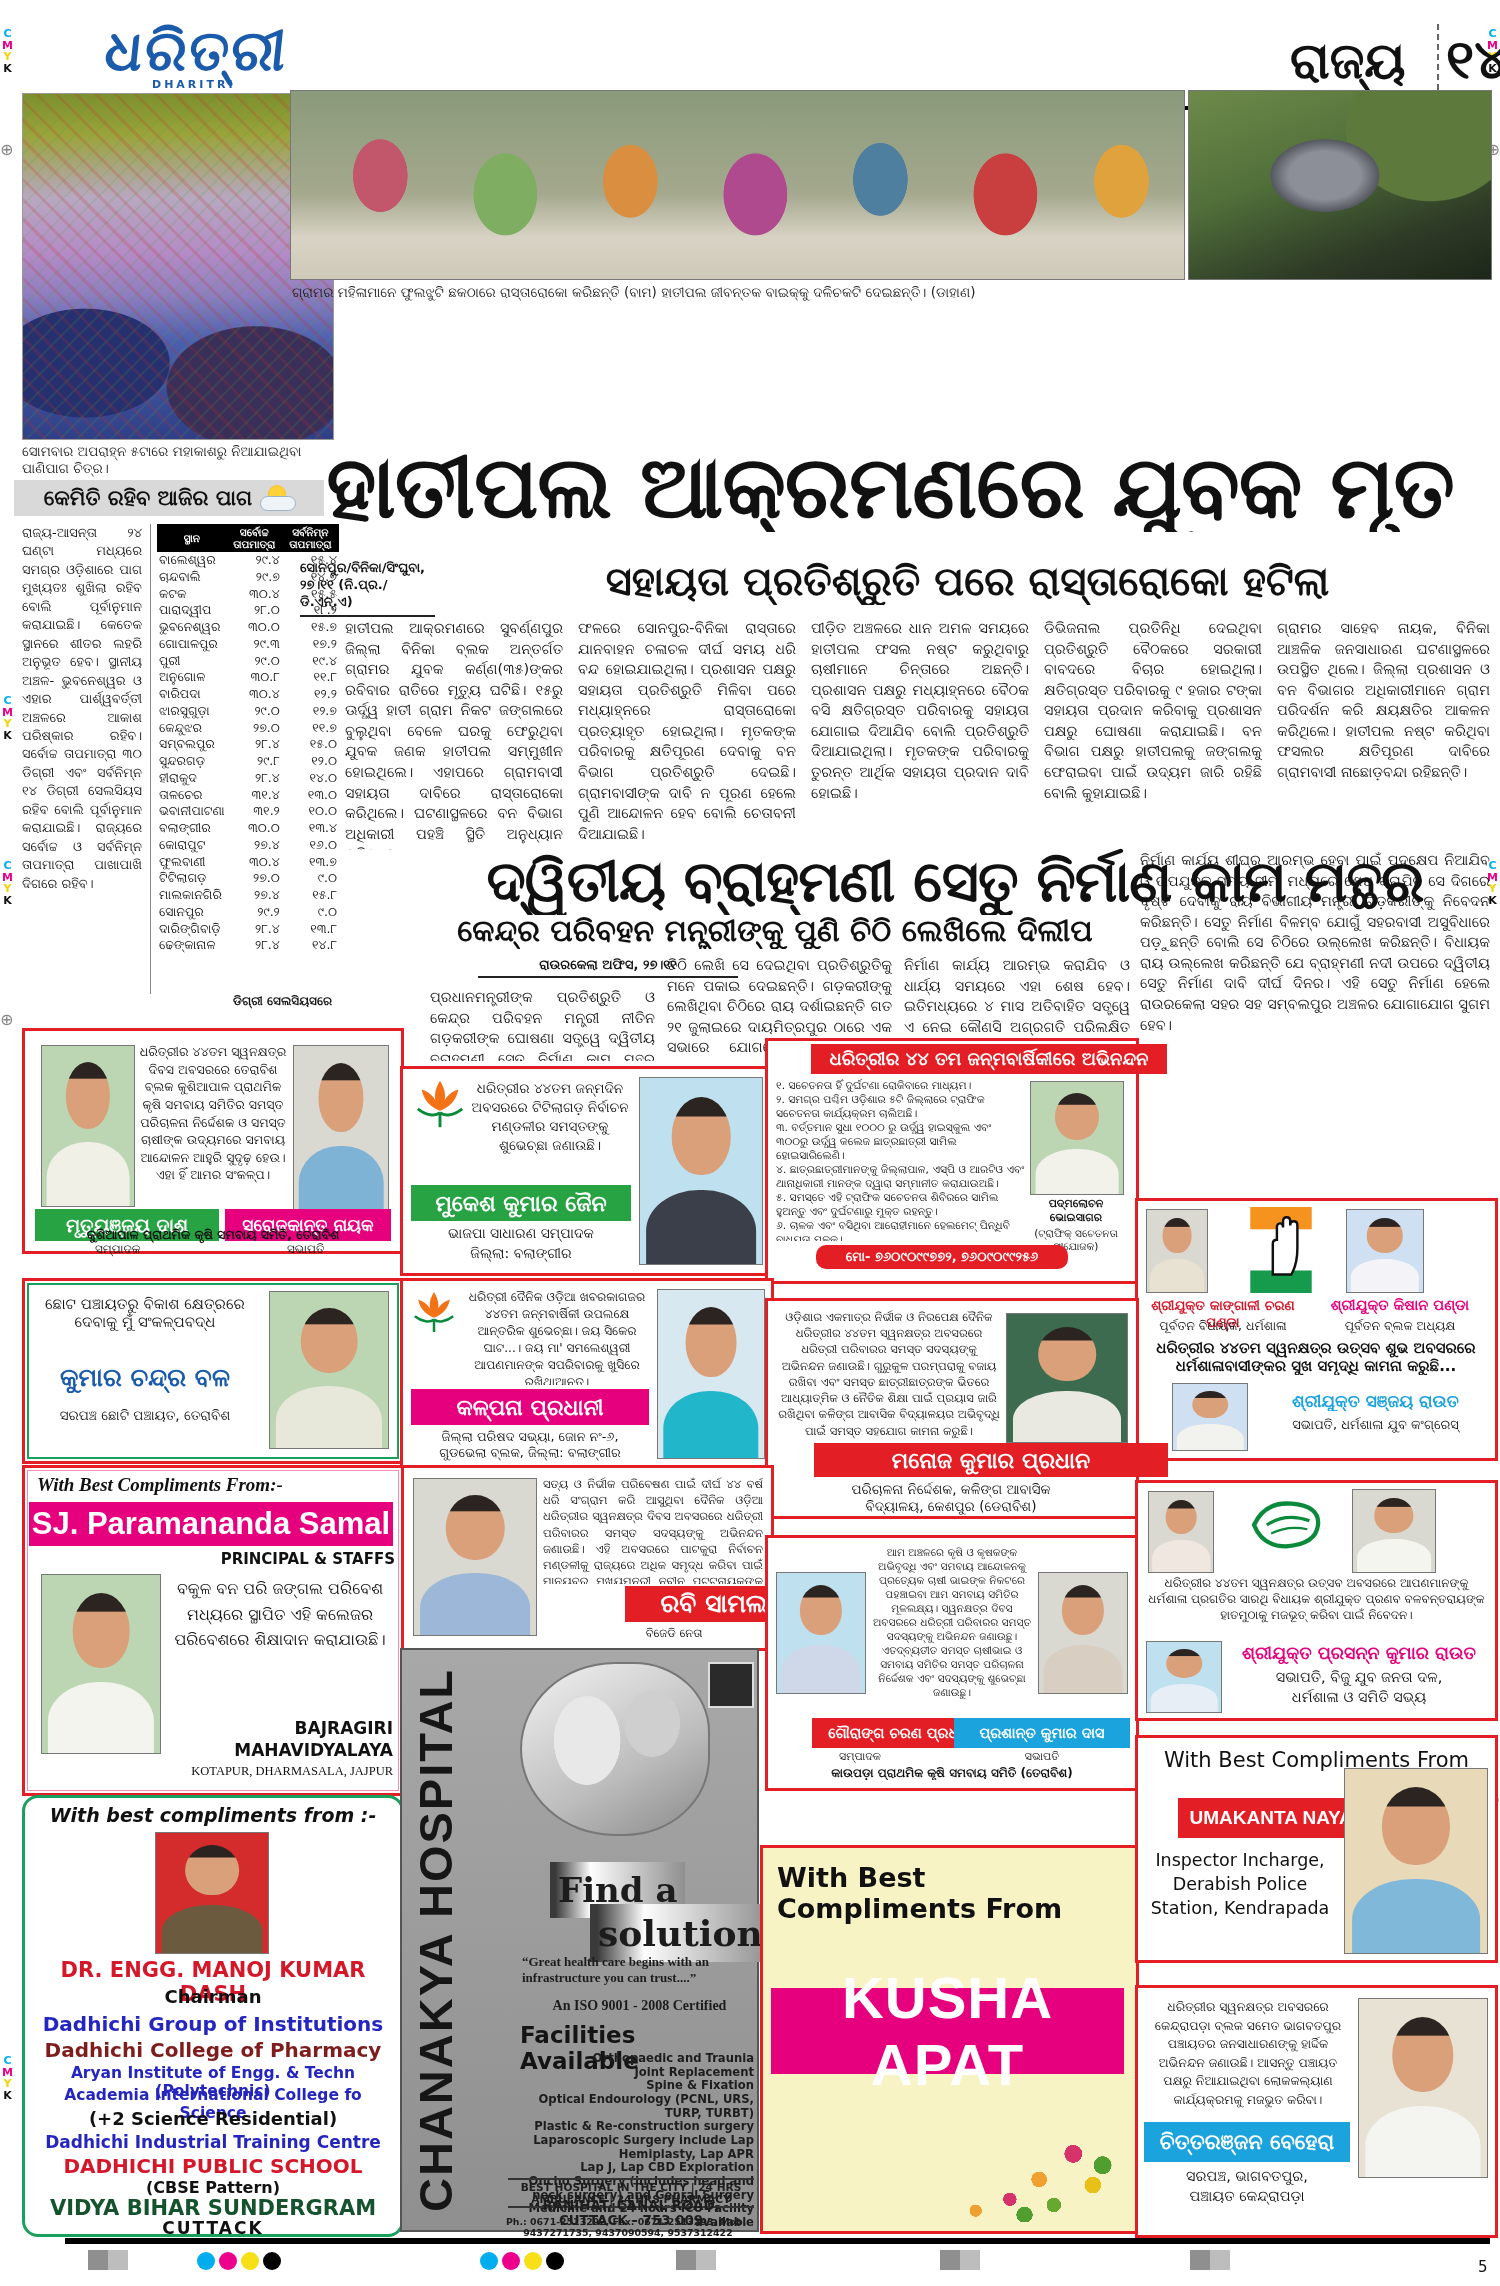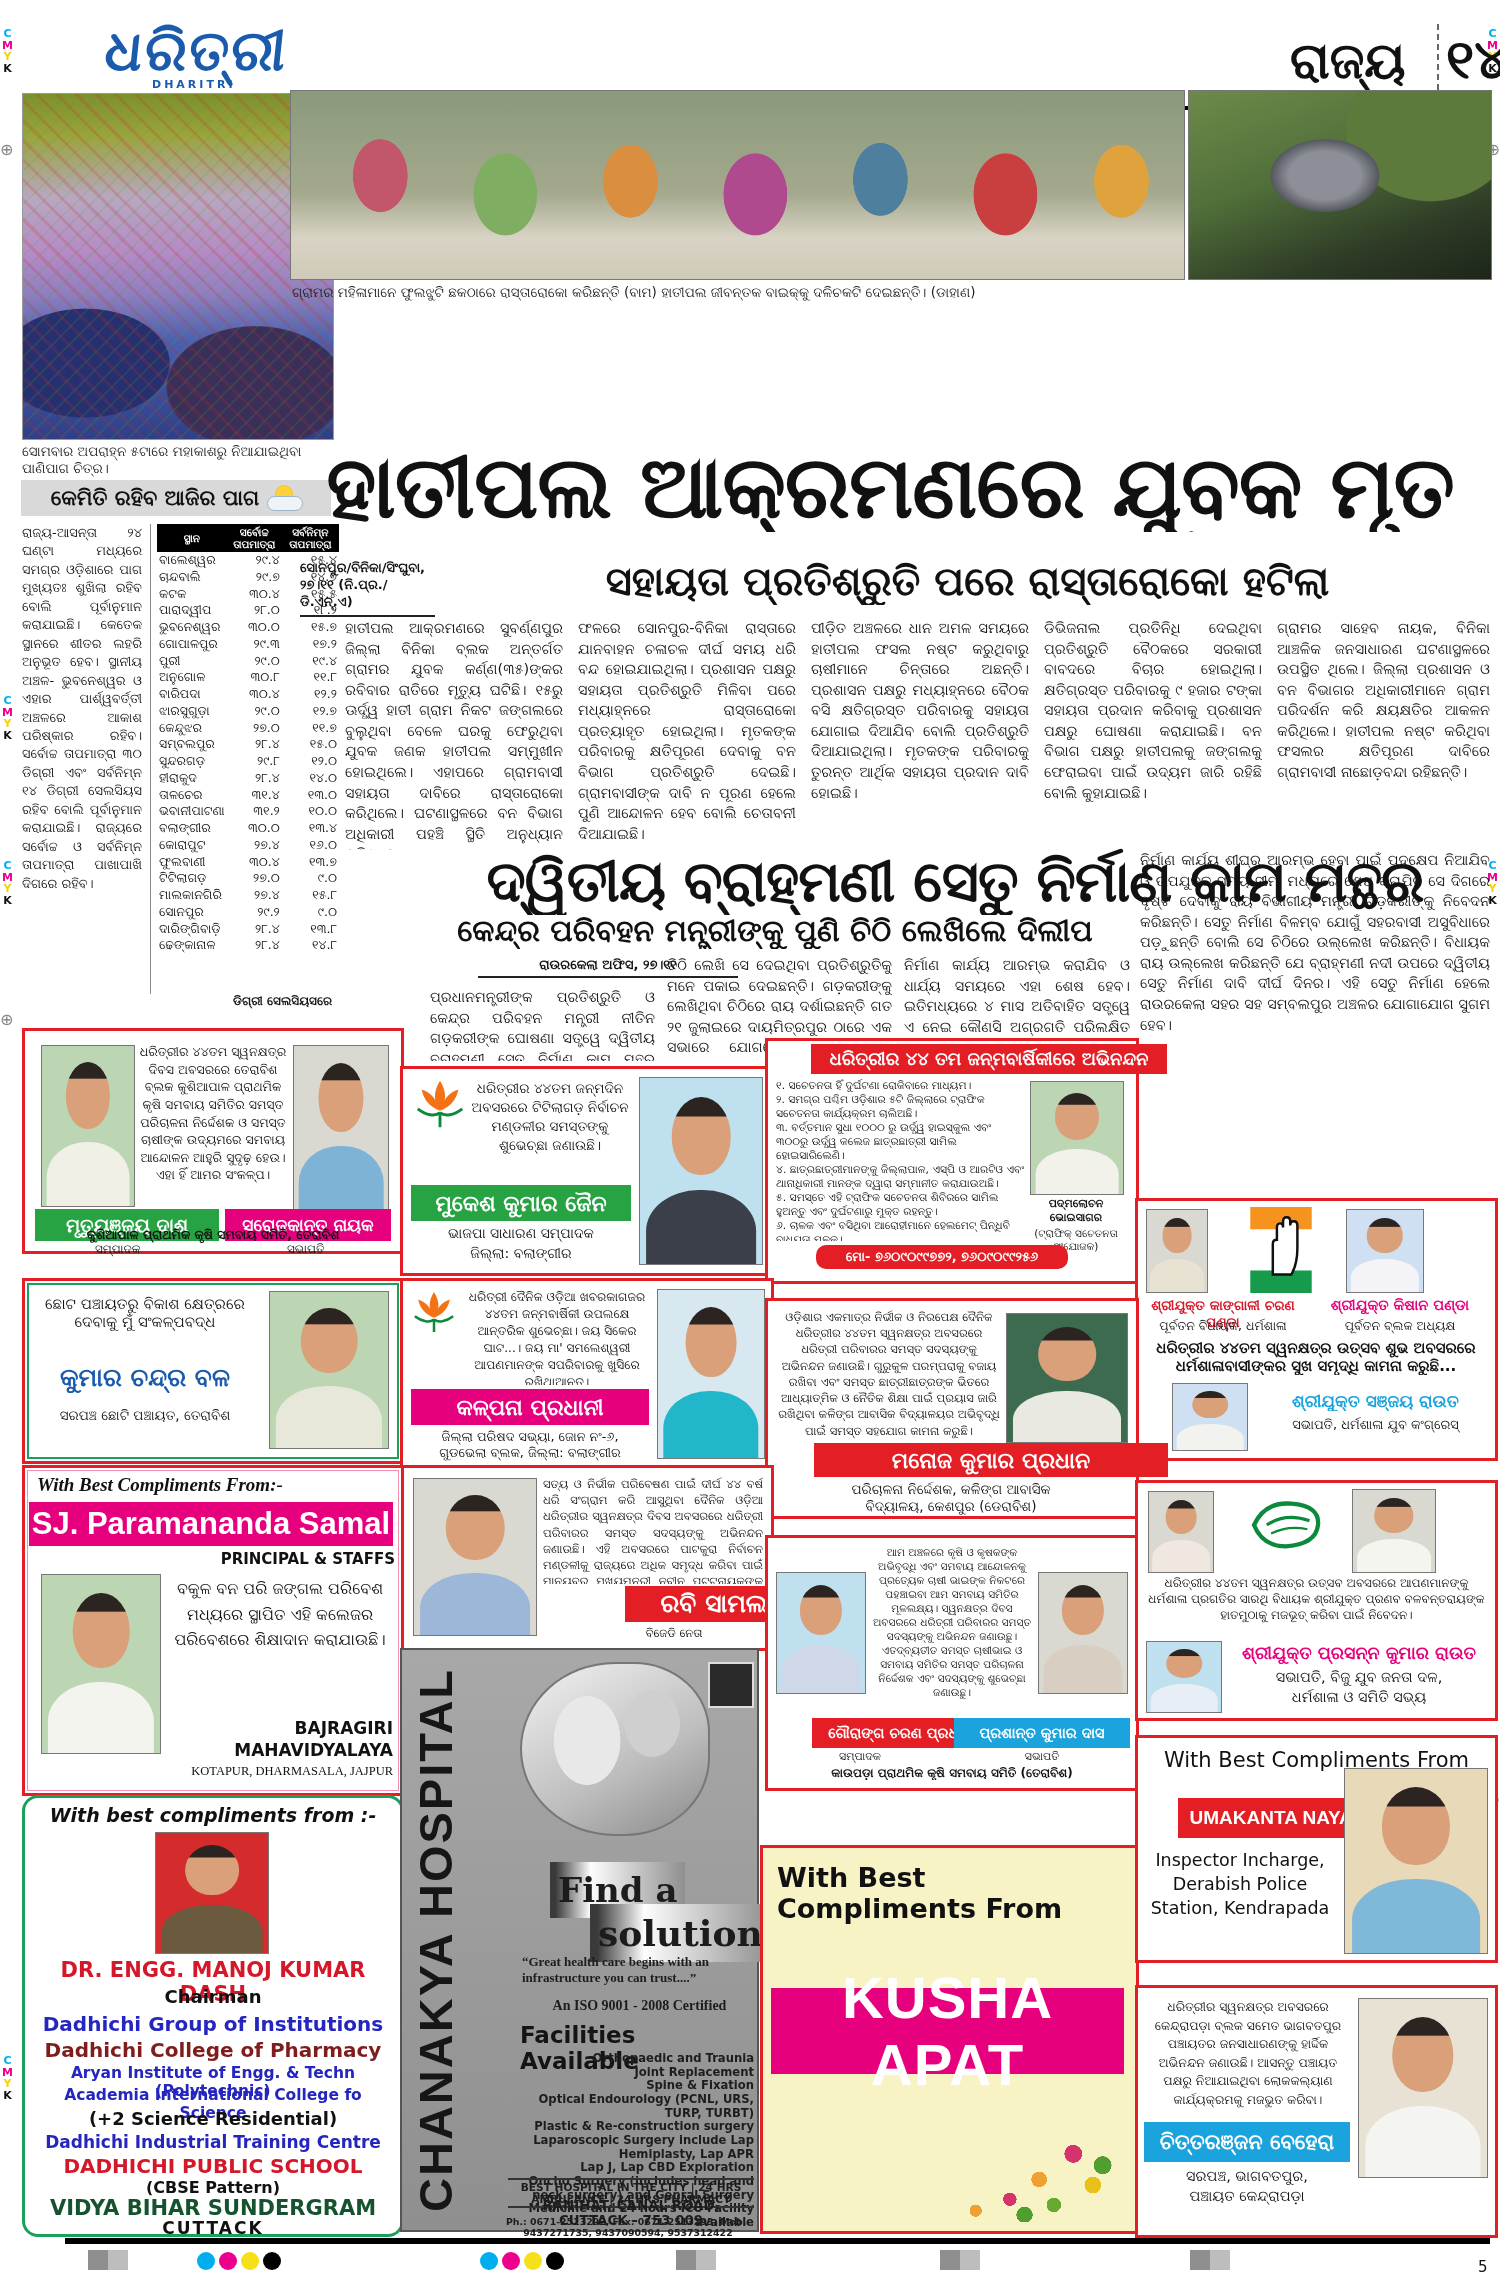--- a/index.html
+++ b/index.html
@@ -132,21 +132,21 @@
   <div class="abs logo" style="left:105px;top:18px;">ଧରିତ୍ରୀ</div>
   <div class="abs logo-sub" style="left:152px;top:78px;">DHARITRI</div>
   <div class="abs datebar" style="left:50px;top:94px;width:286px;height:23px;">ସମ୍ବଲପୁର, ମଙ୍ଗଳବାର, ୨୮ ନଭେମ୍ବର, ୨୦୧୭</div>
   <div class="abs section-title" style="left:1290px;top:32px;">ରାଜ୍ୟ</div>
   <div class="abs dashed-div" style="left:1437px;top:24px;height:76px;"></div>
   <div class="abs page-num" style="left:1446px;top:28px;">୧୪</div>
   <div class="abs hdr-rule" style="left:340px;top:106px;width:1152px;height:4px;"></div>
 
   <div class="abs map" style="left:22px;top:93px;width:310px;height:345px;"></div>
   <div class="abs caption" style="left:22px;top:443px;width:310px;">ସୋମବାର ଅପରାହ୍ନ ୫ଟାରେ ମହାକାଶରୁ ନିଆଯାଇଥିବା ପାଣିପାଗ ଚିତ୍ର।</div>
-  <div class="abs wx-head" style="left:21px;top:480px;width:310px;height:36px;">
+  <div class="abs wx-head" style="left:14px;top:480px;width:310px;height:36px;">
     <span>କେମିତି ରହିବ ଆଜିର ପାଗ</span>
     <span class="sunicon"></span>
   </div>
   <div class="abs jtext" style="left:22px;top:524px;width:120px;height:462px;font-size:13px;">ରାଜ୍ୟ-ଆସନ୍ତା ୨୪ ଘଣ୍ଟା ମଧ୍ୟରେ ସମଗ୍ର ଓଡ଼ିଶାରେ ପାଗ ମୁଖ୍ୟତଃ ଶୁଖିଲା ରହିବ ବୋଲି ପୂର୍ବାନୁମାନ କରାଯାଇଛି। କେତେକ ସ୍ଥାନରେ ଶୀତର ଲହରି ଅନୁଭୂତ ହେବ। ସ୍ଥାନୀୟ ଅଞ୍ଚଳ- ଭୁବନେଶ୍ୱର ଓ ଏହାର ପାର୍ଶ୍ୱବର୍ତ୍ତୀ ଅଞ୍ଚଳରେ ଆକାଶ ପରିଷ୍କାର ରହିବ। ସର୍ବୋଚ୍ଚ ତାପମାତ୍ରା ୩୦ ଡିଗ୍ରୀ ଏବଂ ସର୍ବନିମ୍ନ ୧୪ ଡିଗ୍ରୀ ସେଲସିୟସ ରହିବ ବୋଲି ପୂର୍ବାନୁମାନ କରାଯାଇଛି। ରାଜ୍ୟରେ ସର୍ବୋଚ୍ଚ ଓ ସର୍ବନିମ୍ନ ତାପମାତ୍ରା ପାଖାପାଖି ଦିଗରେ ରହିବ।</div>
   <div class="abs" style="left:150px;top:524px;width:182px;height:470px;border-left:1px solid #888;padding-left:6px;">
     <table class="wx">
       <thead>
         <tr>
           <th>ସ୍ଥାନ</th>
           <th>ସର୍ବୋଚ୍ଚ ତାପମାତ୍ରା</th>

